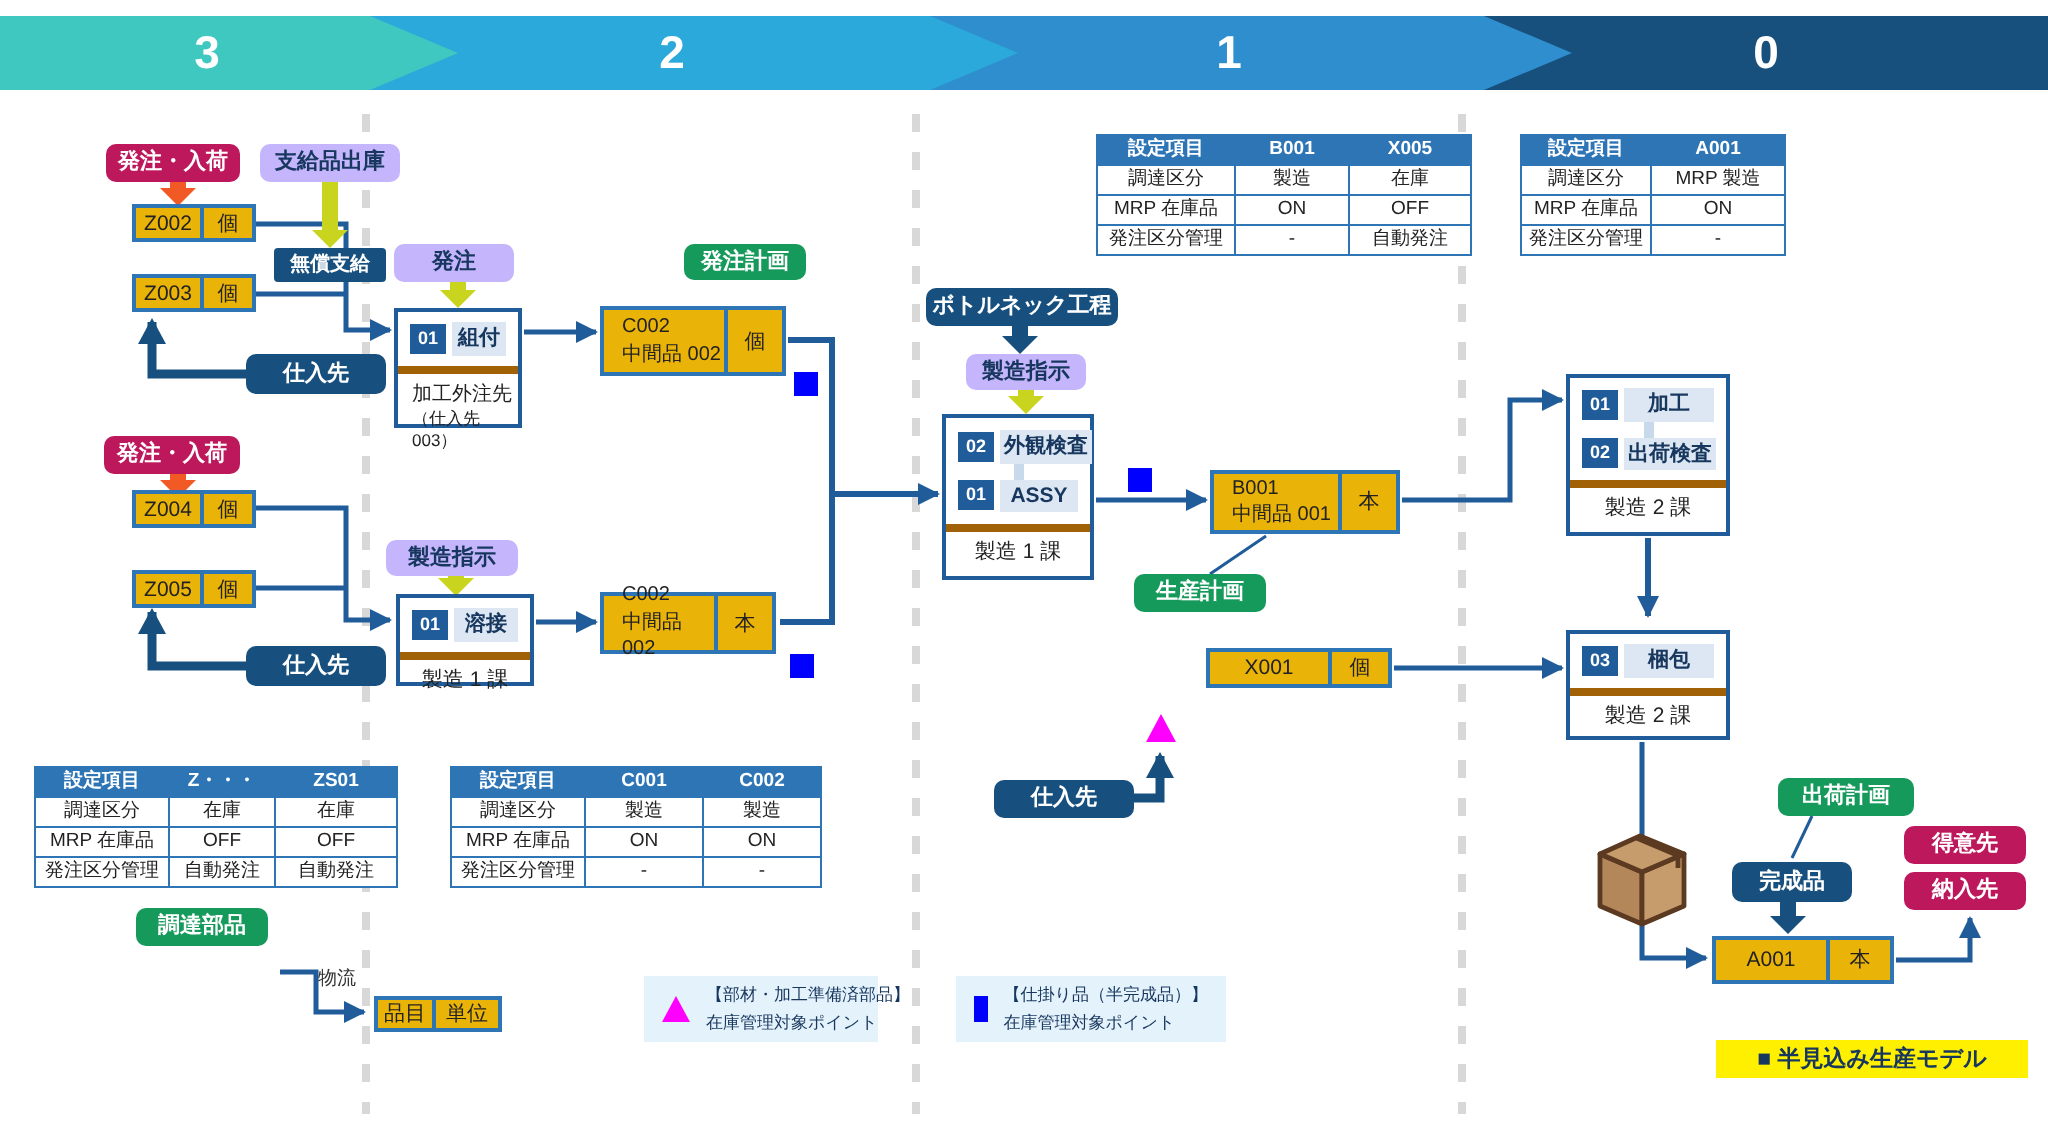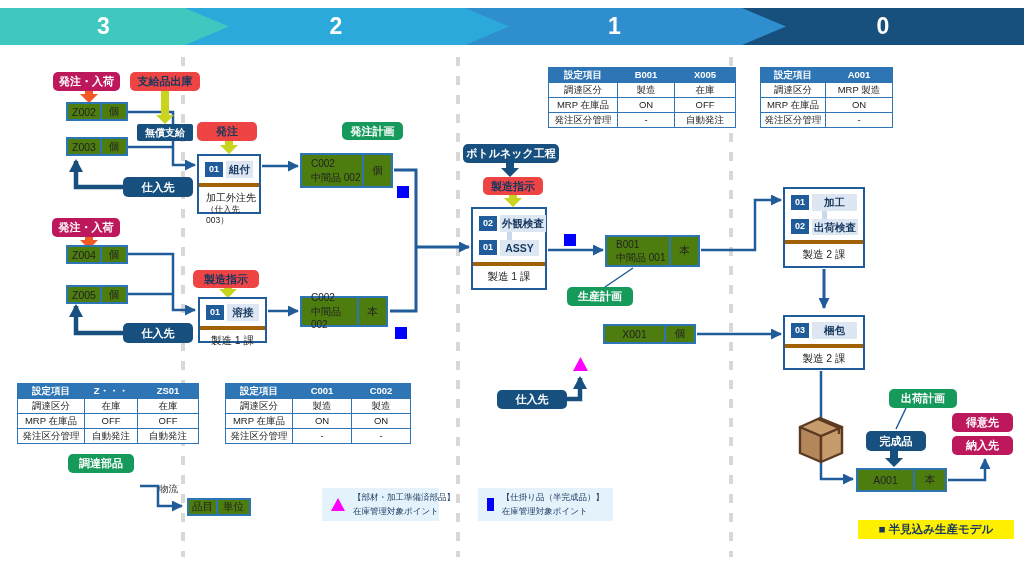--- a/index.html
+++ b/index.html
@@ -8,26 +8,26 @@
   
   .chev{position:absolute;top:8px;height:37px;display:flex;align-items:center;justify-content:center;
         color:#fff;font-weight:bold;font-size:23px;}
   
   .divider{position:absolute;top:57px;height:500px;width:4px;
            background:repeating-linear-gradient(to bottom,#D8D8D8 0 9px,transparent 9px 19px);}
   
   .pill{position:absolute;border-radius:5px;font-weight:bold;font-size:11px;line-height:1;
         display:flex;align-items:center;justify-content:center;box-sizing:border-box;white-space:nowrap;}
   .or{background:#be185d;color:#fff;}
-  .yl{background:#ef4444;color:#17375E;}
+  .yl{background:#c4b5fd;color:#17375E;}
   .gr{background:#159A5B;color:#fff;}
   .nv{background:#17507E;color:#fff;}
   .sq{border-radius:2px;font-size:10px;}
   
-  .ibox{position:absolute;display:flex;background:#4d7c0f;border:2px solid #2E75B6;box-sizing:border-box;align-items:stretch;}
+  .ibox{position:absolute;display:flex;background:#eab308;border:2px solid #2E75B6;box-sizing:border-box;align-items:stretch;}
   .ibox .nm{flex:1;display:flex;align-items:center;justify-content:center;font-size:10.5px;color:#222;}
   .ibox .un{width:24px;border-left:2px solid #2E75B6;display:flex;align-items:center;justify-content:center;
             font-size:10.5px;color:#222;}
   .ibox.two .nm{flex-direction:column;align-items:flex-start;justify-content:center;padding-left:9px;
                 font-size:10px;line-height:1.35;}
   .ibox.two .un{width:27px;}
   
   .pbox{position:absolute;background:#fff;border:2px solid #1F5C99;box-sizing:border-box;display:flex;flex-direction:column;}
   .steps{flex:1;display:flex;flex-direction:column;justify-content:center;padding:5px 6px;}
   .step{display:flex;align-items:center;width:100%;}

